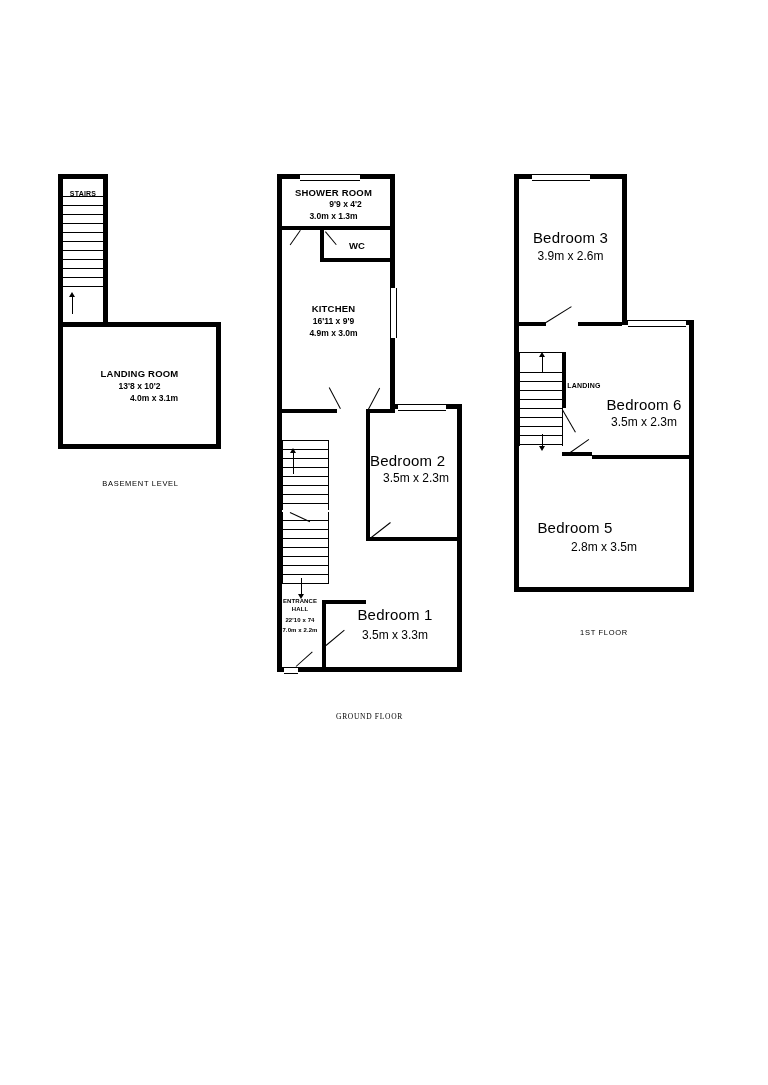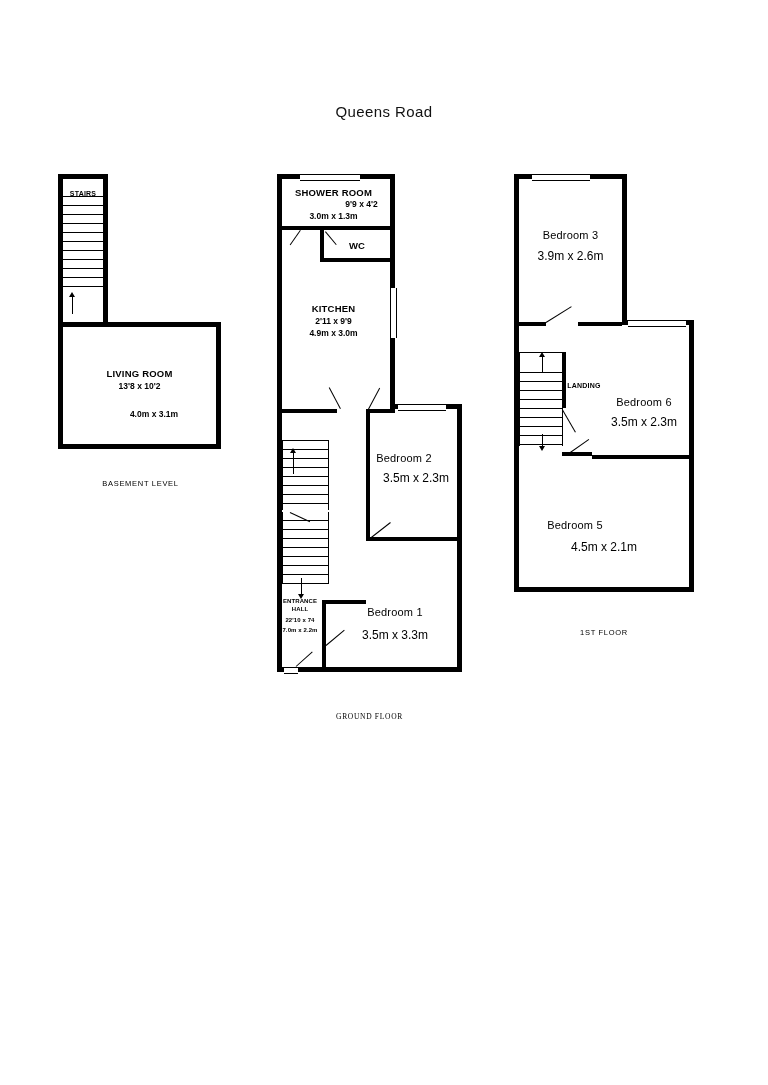--- a/index.html
+++ b/index.html
@@ -44,21 +44,21 @@
     text-align: center;
     line-height: 1.25;
     white-space: nowrap;
   }
   .lbl-room {
     font-size: 9.5px;
     font-weight: bold;
     letter-spacing: 0.2px;
   }
   .lbl-room-reg {
-    font-size: 11px;
+    font-size: 15px;
     letter-spacing: 0.2px;
   }
   .lbl-dim {
     font-size: 8.5px;
     font-weight: bold;
   }
   .lbl-dim-reg {
     font-size: 12px;
   }
   .lbl-small {
@@ -108,21 +108,20 @@
   .door-leaf {
     position: absolute;
     background: #000;
   }
 </style>
 </head>
 <body>
 
 <div id="stage">
 
-  <div class="title">Queens Road</div>
 
   <div class="plan" style="left:0;top:0;width:280px;height:520px;">
 
     <div class="wall" style="left:58px;top:174px;width:50px;height:5px;"></div>
     <div class="wall" style="left:58px;top:174px;width:5px;height:148px;"></div>
     <div class="wall" style="left:103px;top:174px;width:5px;height:148px;"></div>
 
     <div class="wall" style="left:58px;top:322px;width:163px;height:5px;"></div>
     <div class="wall" style="left:58px;top:322px;width:5px;height:127px;"></div>
     <div class="wall" style="left:216px;top:322px;width:5px;height:127px;"></div>
@@ -138,23 +137,23 @@
     <div class="stair-step" style="left:63px;top:259px;width:40px;"></div>
     <div class="stair-step" style="left:63px;top:268px;width:40px;"></div>
     <div class="stair-step" style="left:63px;top:277px;width:40px;"></div>
     <div class="stair-step" style="left:63px;top:286px;width:40px;"></div>
 
     <div class="arrow-line" style="left:72px;top:296px;height:18px;"></div>
     <div class="arrow-head arrow-up" style="left:69px;top:292px;"></div>
 
     <div class="label lbl-small" style="left:58px;top:190px;width:50px;">STAIRS</div>
 
-    <div class="label lbl-room" style="left:58px;top:368px;width:163px;">LIVING ROOM</div>
+    <div class="label lbl-room" style="left:58px;top:368px;width:163px;">LANDING ROOM</div>
     <div class="label lbl-dim" style="left:58px;top:381px;width:163px;">13'8 x 10'2</div>
-    <div class="label lbl-dim" style="left:58px;top:393px;width:192px;margin-top:16px;">4.0m x 3.1m</div>
+    <div class="label lbl-dim" style="left:58px;top:393px;width:192px;">4.0m x 3.1m</div>
 
     <div class="label lbl-floor" style="left:48px;top:479px;width:185px;">BASEMENT LEVEL</div>
   </div>
 
   <div class="plan" style="left:0;top:0;width:520px;height:740px;padding-left:8px;">
 
     <div class="wall" style="left:277px;top:174px;width:113px;height:5px;"></div>
     <div class="wall" style="left:277px;top:174px;width:5px;height:498px;"></div>
     <div class="wall" style="left:277px;top:667px;width:185px;height:5px;"></div>
     <div class="wall" style="left:457px;top:404px;width:5px;height:268px;"></div>
@@ -211,27 +210,27 @@
     <div class="stair-step" style="left:283px;top:547px;width:45px;"></div>
     <div class="stair-step" style="left:283px;top:556px;width:45px;"></div>
     <div class="stair-step" style="left:283px;top:565px;width:45px;"></div>
     <div class="stair-step" style="left:283px;top:574px;width:45px;"></div>
     <div class="stair-step" style="left:283px;top:583px;width:45px;"></div>
     <div class="arrow-line" style="left:301px;top:578px;height:18px;"></div>
     <div class="arrow-head arrow-down" style="left:298px;top:594px;"></div>
     <div class="door-leaf" style="left:290px;top:512px;width:22px;height:1px;transform:rotate(25deg);transform-origin:left center;"></div>
 
     <div class="label lbl-room" style="left:277px;top:187px;width:113px;">SHOWER ROOM</div>
-    <div class="label lbl-dim" style="left:293px;top:199px;width:137px;">9'9 x 4'2</div>
+    <div class="label lbl-dim" style="left:277px;top:199px;width:137px;">9'9 x 4'2</div>
     <div class="label lbl-dim" style="left:277px;top:211px;width:113px;">3.0m x 1.3m</div>
 
     <div class="label lbl-room" style="left:324px;top:240px;width:66px;">WC</div>
 
     <div class="label lbl-room" style="left:277px;top:303px;width:113px;">KITCHEN</div>
-    <div class="label lbl-dim" style="left:277px;top:316px;width:113px;">2'11 x 9'9</div>
+    <div class="label lbl-dim" style="left:277px;top:316px;width:113px;">16'11 x 9'9</div>
     <div class="label lbl-dim" style="left:277px;top:328px;width:113px;">4.9m x 3.0m</div>
 
     <div class="label lbl-room-reg" style="left:370px;top:452px;width:68px;">Bedroom 2</div>
     <div class="label lbl-dim-reg" style="left:370px;top:471px;width:92px;">3.5m x 2.3m</div>
 
     <div class="label lbl-room-reg" style="left:328px;top:606px;width:134px;">Bedroom 1</div>
     <div class="label lbl-dim-reg" style="left:328px;top:628px;width:134px;">3.5m x 3.3m</div>
 
     <div class="label lbl-tiny" style="left:277px;top:598px;width:46px;">ENTRANCE</div>
     <div class="label lbl-tiny" style="left:277px;top:606px;width:46px;">HALL</div>
@@ -282,18 +281,18 @@
 
     <div class="label lbl-room-reg" style="left:514px;top:229px;width:113px;">Bedroom 3</div>
     <div class="label lbl-dim-reg" style="left:514px;top:249px;width:113px;">3.9m x 2.6m</div>
 
     <div class="label lbl-small" style="left:546px;top:382px;width:76px;">LANDING</div>
 
     <div class="label lbl-room-reg" style="left:596px;top:396px;width:96px;">Bedroom 6</div>
     <div class="label lbl-dim-reg" style="left:596px;top:415px;width:96px;">3.5m x 2.3m</div>
 
     <div class="label lbl-room-reg" style="left:490px;top:519px;width:170px;">Bedroom 5</div>
-    <div class="label lbl-dim-reg" style="left:519px;top:540px;width:170px;">4.5m x 2.1m</div>
+    <div class="label lbl-dim-reg" style="left:519px;top:540px;width:170px;">2.8m x 3.5m</div>
 
     <div class="label lbl-floor" style="left:514px;top:628px;width:180px;">1ST FLOOR</div>
   </div>
 
 </div>
 
 </body></html>

